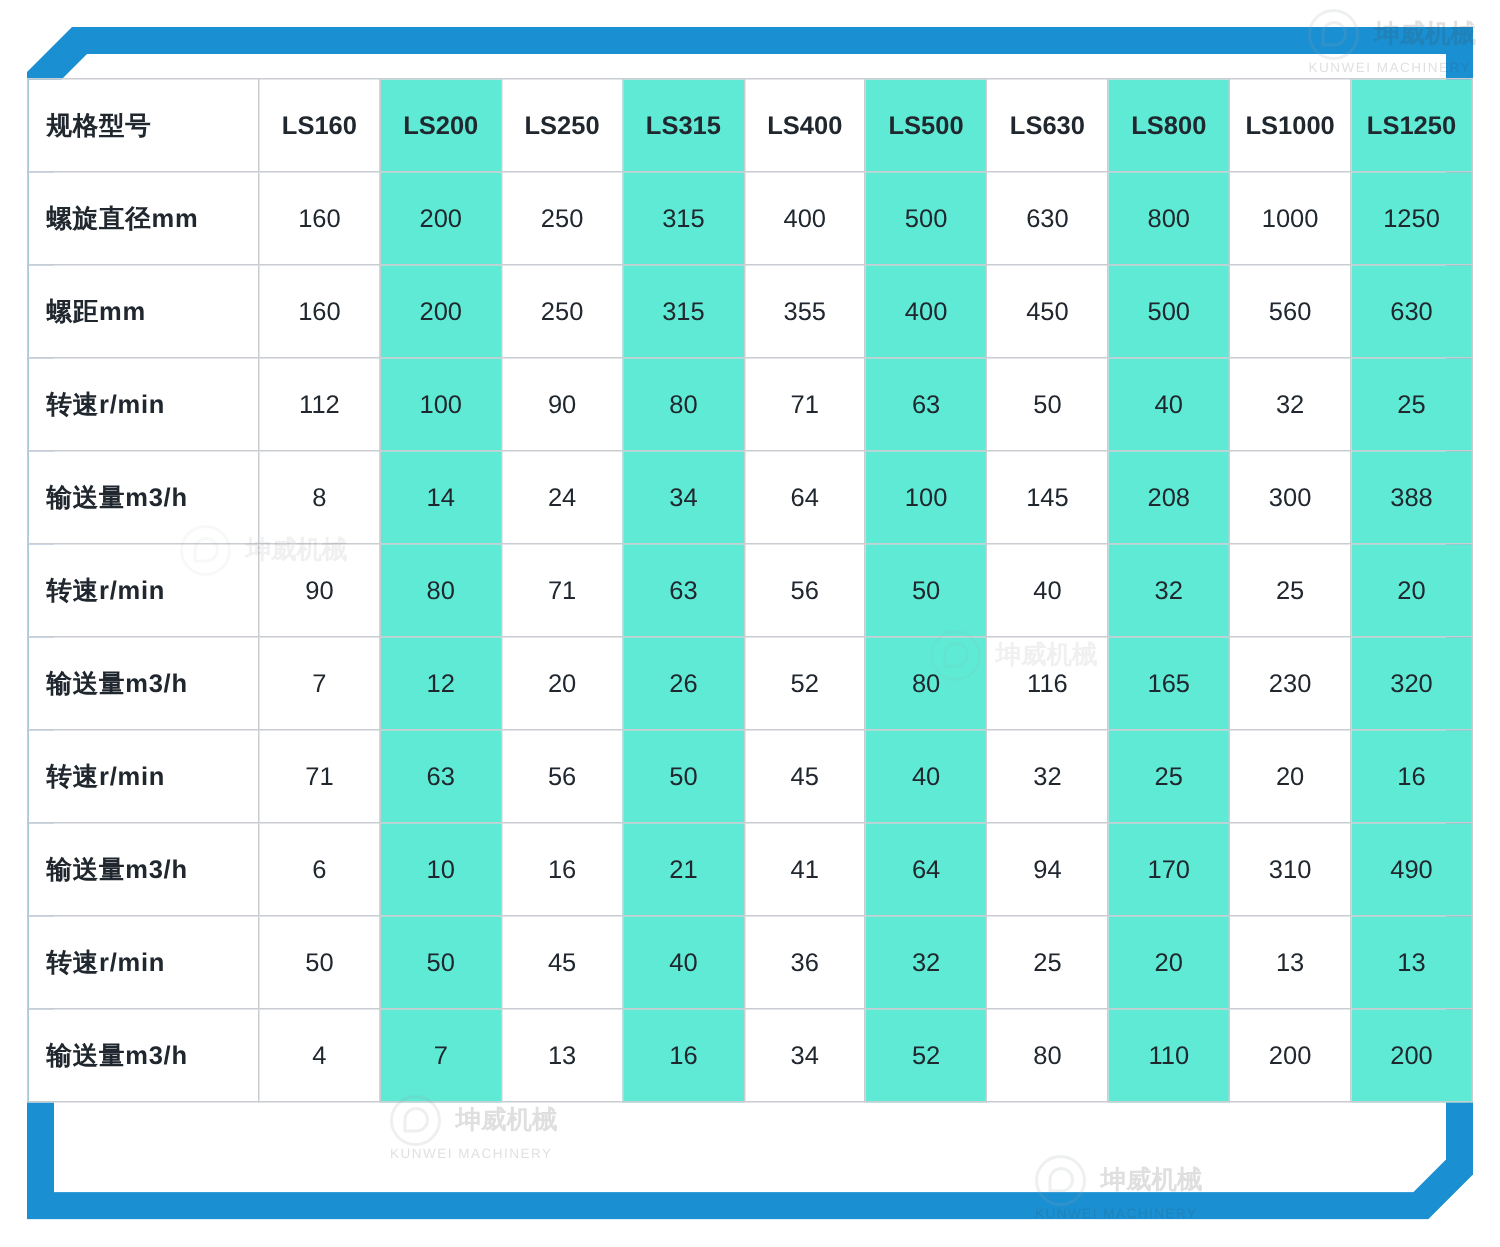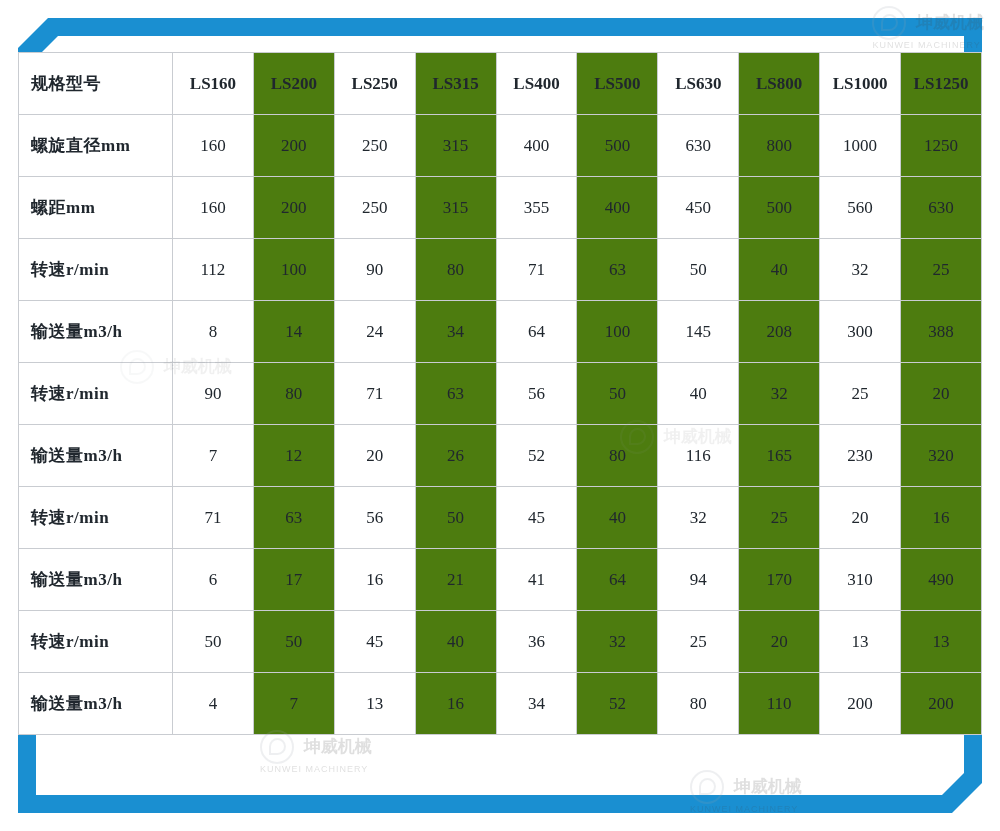--- a/index.html
+++ b/index.html
@@ -38,21 +38,20 @@
     background: #ffffff;
     -webkit-clip-path: polygon(22px 0, 100% 0, 100% calc(100% - 22px), calc(100% - 22px) 100%, 0 100%, 0 22px);
     clip-path: polygon(22px 0, 100% 0, 100% calc(100% - 22px), calc(100% - 22px) 100%, 0 100%, 0 22px);
   }
   .table-wrap {
     position: absolute;
     left: 18px;
     top: 52px;
     width: 771px;
     height: 727px;
-    font-family: Liberation Serif, serif;
   }
   table.spec {
     border-collapse: collapse;
     width: 964px;
     table-layout: fixed;
   }
   table.spec td {
     border: 1px solid #c9ccd1;
     height: 59px;
     text-align: center;
@@ -68,21 +67,21 @@
     padding-left: 12px;
     text-align: left;
     letter-spacing: 0.5px;
   }
   table.spec tr td.hdr {
     font-weight: bold;
     font-size: 17px;
   }
   
   table.spec td.shade {
-    background: #4d7c0f;
+    background: #5eead4;
   }
   
   .wm {
     position: absolute;
     opacity: 0.16;
     pointer-events: none;
     color: #404040;
     font-size: 13px;
     line-height: 1.25;
     font-family: "Liberation Sans", sans-serif;
@@ -237,21 +236,21 @@
             <td>45</td>
             <td class="shade">40</td>
             <td>32</td>
             <td class="shade">25</td>
             <td>20</td>
             <td class="shade">16</td>
           </tr>
           <tr>
             <td>输送量m3/h</td>
             <td>6</td>
-            <td class="shade">17</td>
+            <td class="shade">10</td>
             <td>16</td>
             <td class="shade">21</td>
             <td>41</td>
             <td class="shade">64</td>
             <td>94</td>
             <td class="shade">170</td>
             <td>310</td>
             <td class="shade">490</td>
           </tr>
           <tr>

